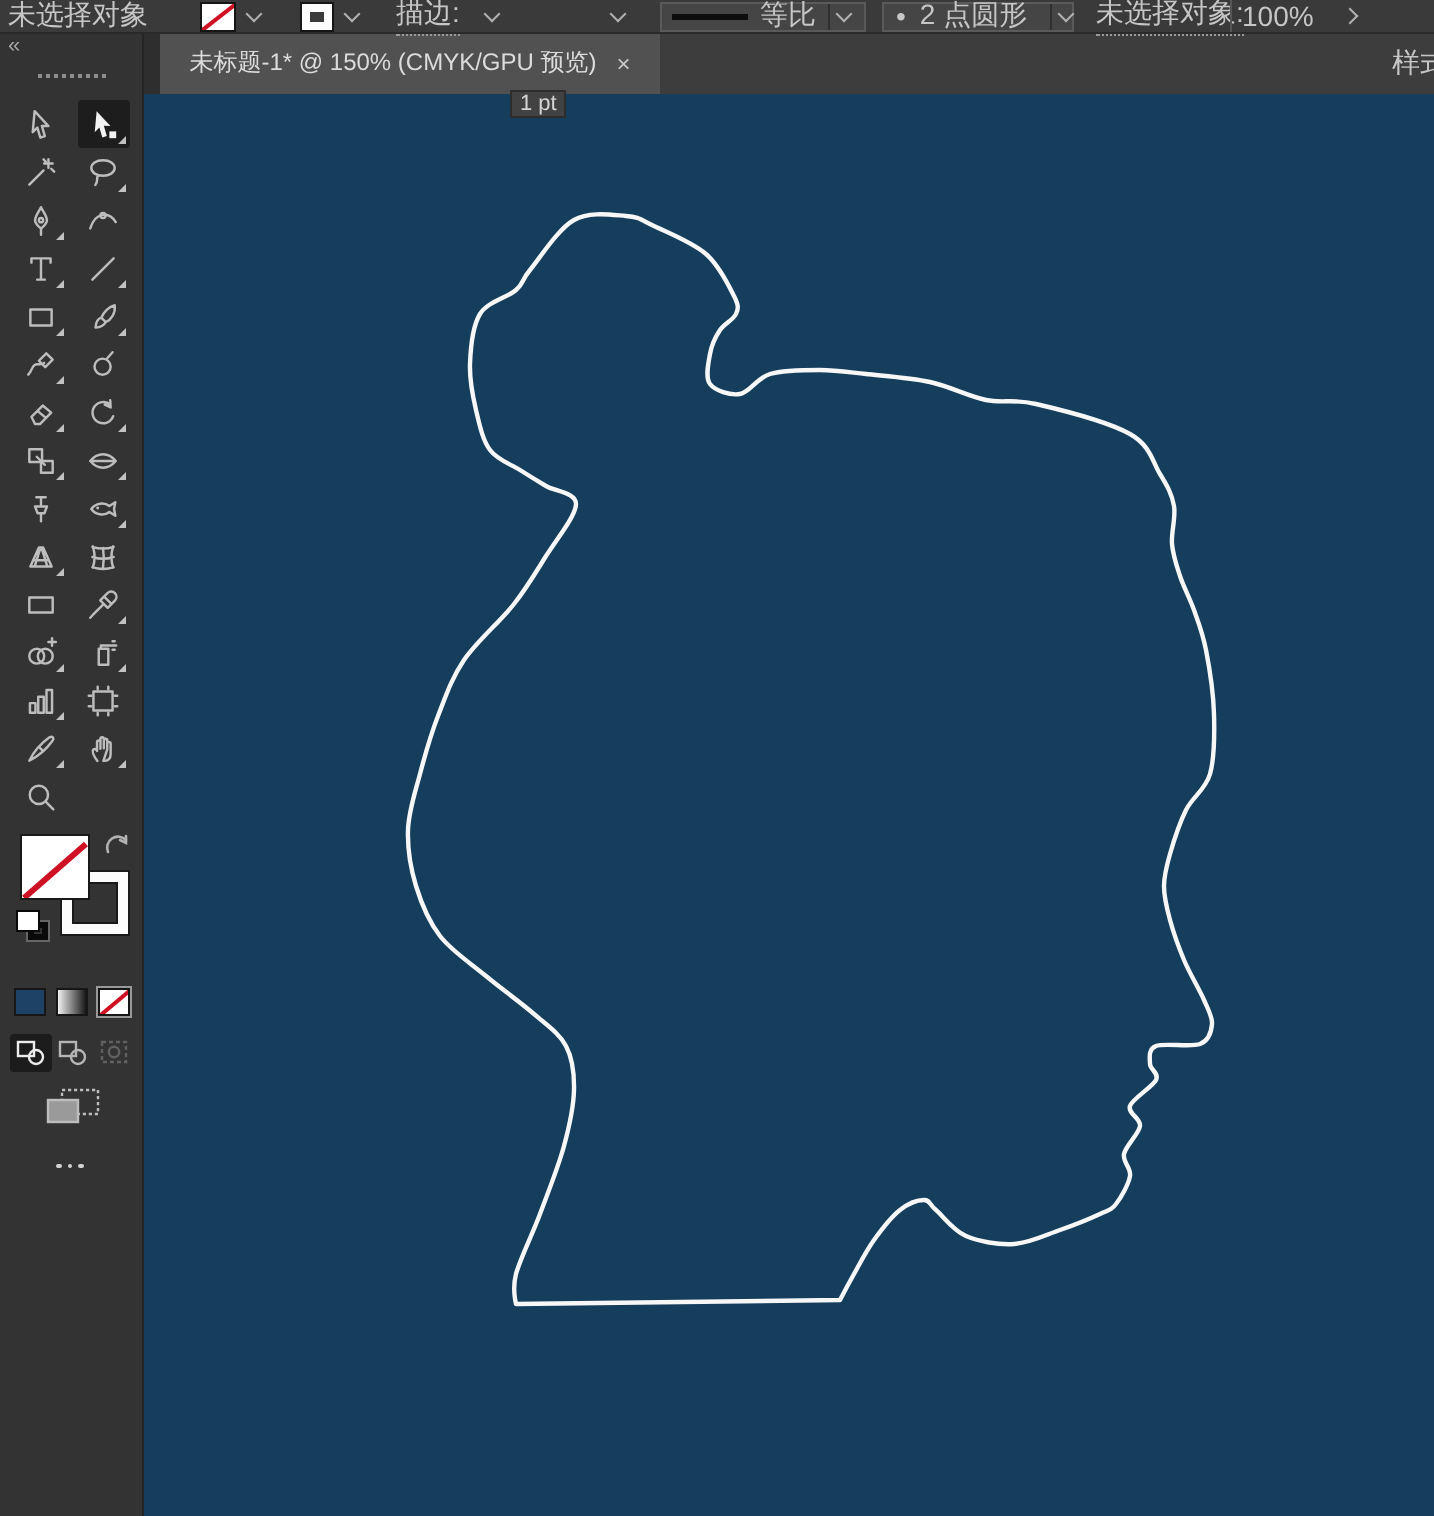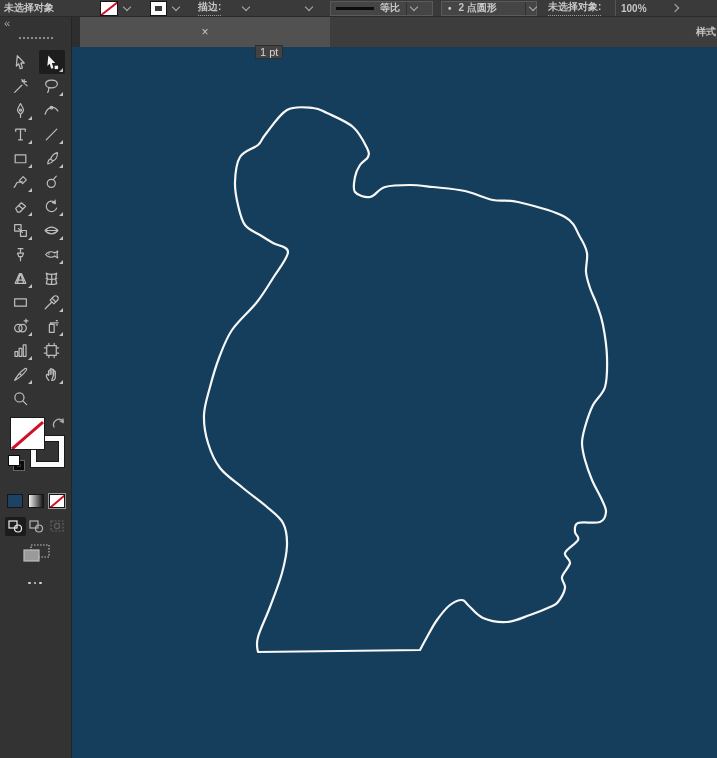--- a/index.html
+++ b/index.html
@@ -4,21 +4,21 @@
 <style>
   html,body{margin:0;padding:0;background:#222;}
   #app{position:relative;width:717px;height:758px;overflow:hidden;
        font-family:"Liberation Sans","DejaVu Sans",sans-serif;
        background:#3a3a3a;user-select:none;}
 
   
   #controlbar{position:absolute;left:0;top:0;width:717px;height:16px;background:#3a3a3a;
               border-bottom:1px solid #2a2a2a;z-index:5;}
   #controlbar .cb{position:absolute;top:0;height:16px;display:flex;align-items:center;}
-  .cb-text{font-size:10px;color:#c6c6c6;white-space:nowrap;font-weight:bold;}
+  .cb-text{font-size:14px;color:#c6c6c6;white-space:nowrap;}
   .cb-link{border-bottom:1px dotted #9a9a9a;padding-bottom:1px;text-align:right;}
   .chev{width:5px;height:5px;border-right:1.5px solid #b0b0b0;border-bottom:1.5px solid #b0b0b0;
         transform:rotate(45deg);margin-top:-3px;}
   .chev-r{transform:rotate(-45deg);margin:0;}
   .swatch-none{width:16px;height:13px;background:#fff;border:1px solid #161616;position:relative;overflow:hidden;}
   .swatch-none:after{content:"";position:absolute;left:-3px;right:-3px;top:50%;height:2.4px;
         background:#cf1124;transform:rotate(-38deg);}
   .swatch-stroke{width:15px;height:13px;box-sizing:border-box;border:4.5px solid #fdfdfd;
         outline:1px solid #161616;background:#3a3a3a;}
   .cb-field{height:14px;box-sizing:border-box;border:1px solid #2d2d2d;background:#424242;
@@ -384,20 +384,21 @@
   <div id="tb-more">
         <i></i>
         <i></i>
         <i></i>
       </div>
 </div>
 
 <div id="tabbar">
   <div class="gap"></div>
   <div id="doc-tab">
+    <span class="t">未标题-1* @ 150% (CMYK/GPU 预览)</span>
     <span class="x">×</span>
   </div>
 </div>
 
 <div id="canvas" style="background: rgb(20, 62, 92);">
   <svg viewBox="0 0 645 711">
     <path id="head-outline" fill="none" stroke-linecap="round" stroke-linejoin="round" d="M186 605C186.0 605.0 184.0 597.5 186 590C188.0 582.5 194.0 570.7 198 560C202.0 549.3 207.2 536.3 210 526C212.8 515.7 214.8 506.3 215 498C215.2 489.7 214.3 482.3 211 476C207.7 469.7 201.7 465.8 195 460C188.3 454.2 178.8 447.5 171 441C163.2 434.5 153.8 428.5 148 421C142.2 413.5 138.7 404.8 136 396C133.3 387.2 131.7 377.3 132 368C132.3 358.7 135.5 349.5 138 340C140.5 330.5 143.3 320.5 147 311C150.7 301.5 153.7 292.3 160 283C166.3 273.7 178.2 263.7 185 255C191.8 246.3 195.8 239.3 201 231C206.2 222.7 216.0 210.8 216 205C216.0 199.2 205.7 198.8 201 196C196.3 193.2 192.7 191.0 188 188C183.3 185.0 176.7 183.0 173 178C169.3 173.0 167.7 165.2 166 158C164.3 150.8 162.7 143.0 163 135C163.3 127.0 164.2 116.2 168 110C171.8 103.8 181.8 101.7 186 98C190.2 94.3 188.2 93.8 193 88C197.8 82.2 207.0 67.5 215 63C223.0 58.5 234.3 60.5 241 61C247.7 61.5 248.3 62.8 255 66C261.7 69.2 274.3 74.2 281 80C287.7 85.8 292.5 96.0 295 101C297.5 106.0 297.2 107.2 296 110C294.8 112.8 290.2 114.7 288 118C285.8 121.3 283.8 125.5 283 130C282.2 134.5 280.5 141.7 283 145C285.5 148.3 293.0 150.8 298 150C303.0 149.2 306.3 142.0 313 140C319.7 138.0 330.0 138.0 338 138C346.0 138.0 351.8 139.0 361 140C370.2 141.0 383.0 141.8 393 144C403.0 146.2 412.2 151.2 421 153C429.8 154.8 434.0 152.2 446 155C458.0 157.8 482.7 164.2 493 170C503.3 175.8 504.3 184.0 508 190C511.7 196.0 514.0 200.2 515 206C516.0 211.8 513.5 219.2 514 225C514.5 230.8 516.2 235.5 518 241C519.8 246.5 522.8 251.8 525 258C527.2 264.2 529.3 269.3 531 278C532.7 286.7 534.7 299.7 535 310C535.3 320.3 535.3 332.0 533 340C530.7 348.0 524.3 351.3 521 358C517.7 364.7 514.8 373.7 513 380C511.2 386.3 510.0 390.5 510 396C510.0 401.5 511.3 406.8 513 413C514.7 419.2 517.2 426.3 520 433C522.8 439.7 527.7 447.7 530 453C532.3 458.3 534.3 461.3 534 465C533.7 468.7 532.7 473.2 528 475C523.3 476.8 510.2 474.3 506 476C501.8 477.7 503.0 482.2 503 485C503.0 487.8 507.7 489.5 506 493C504.3 496.5 494.3 502.2 493 506C491.7 509.8 498.5 512.0 498 516C497.5 520.0 490.8 525.8 490 530C489.2 534.2 493.7 536.8 493 541C492.3 545.2 488.5 551.8 486 555C483.5 558.2 482.7 557.8 478 560C473.3 562.2 465.2 565.5 458 568C450.8 570.5 442.8 574.5 435 575C427.2 575.5 417.5 573.8 411 571C404.5 568.2 399.5 561.0 396 558C392.5 555.0 393.0 553.0 390 553C387.0 553.0 382.2 554.7 378 558C373.8 561.3 368.8 567.7 365 573C361.2 578.3 357.8 585.0 355 590C352.2 595.0 348.0 603.0 348 603C348.0 603.0 186.0 605.0 186 605Z" stroke="#f7f7f7" stroke-width="2.2"></path>
   </svg>
 </div>
 

